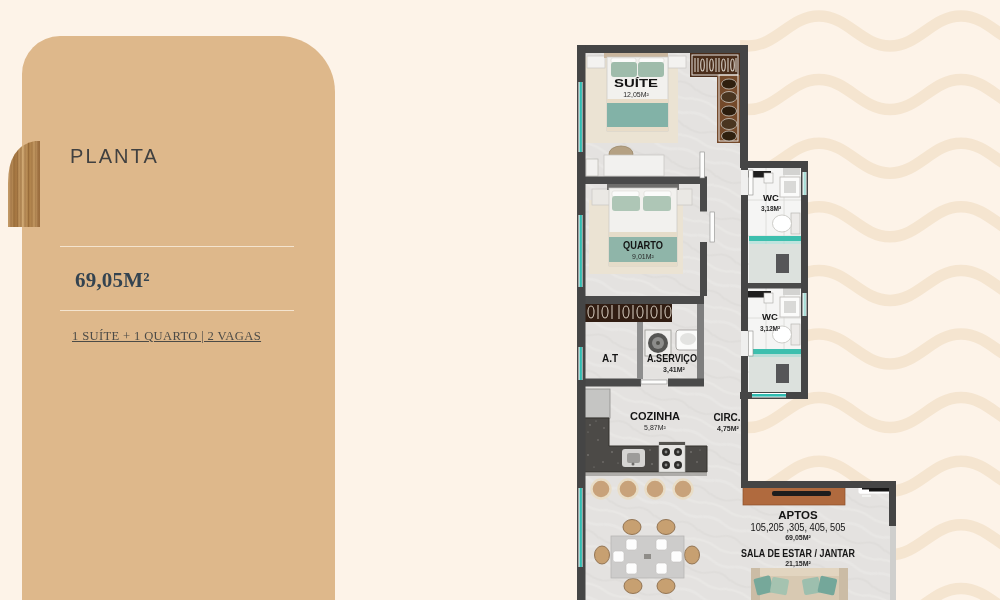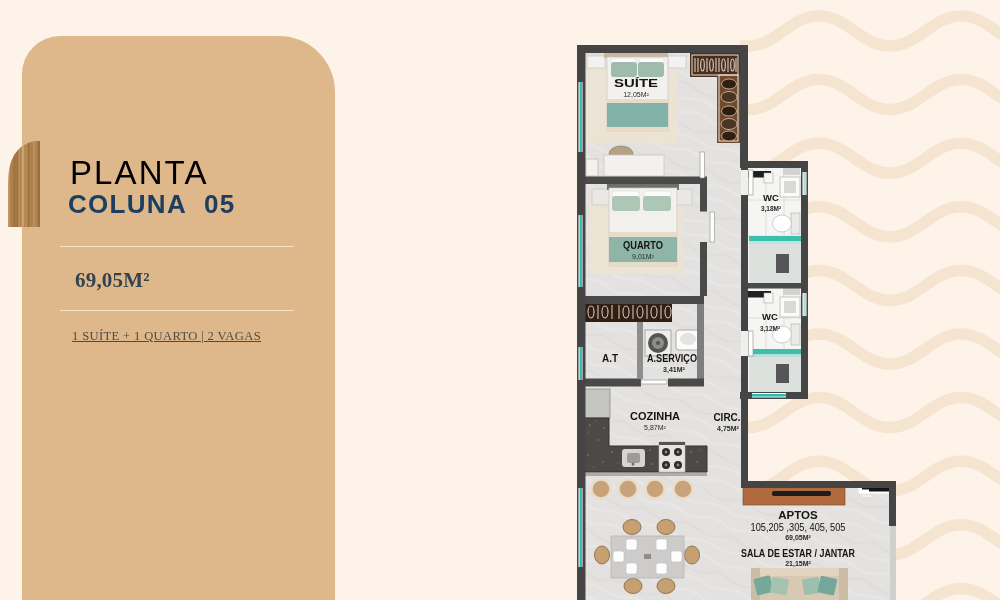--- a/index.html
+++ b/index.html
@@ -2,22 +2,22 @@
 <html><head>
 <meta charset="utf-8">
 <style>
   html,body{margin:0;padding:0;}
   body{width:1000px;height:600px;overflow:hidden;position:relative;
        background:#fdf3e8;font-family:"Liberation Sans",sans-serif;}
   #plansvg{position:absolute;left:0;top:0;z-index:0;}
   #card{position:absolute;left:22px;top:36px;width:313px;height:564px;
         background:#deb88b;border-radius:38px 56px 0 0;z-index:1;}
   #woodsvg{position:absolute;left:0px;top:138px;z-index:2;}
-  .t-planta{position:absolute;left:48px;top:118px;font-size:33px;letter-spacing:2.1px;
-        color:#000000;font-weight:500;}
+  .t-planta{position:absolute;left:48px;top:109px;font-size:20px;letter-spacing:2.1px;
+        color:#404040;font-weight:500;}
   .t-coluna{position:absolute;left:46px;top:153px;font-size:26px;letter-spacing:1.3px;
         color:#1d3e60;font-weight:700;}
   .div1{position:absolute;left:38px;top:210px;width:234px;height:1px;background:rgba(255,252,245,0.65);}
   .div2{position:absolute;left:38px;top:274px;width:234px;height:1px;background:rgba(255,252,245,0.65);}
   .t-area{position:absolute;left:53px;top:232px;font-family:"Liberation Serif",serif;
         font-size:21px;font-weight:700;letter-spacing:0.2px;color:#334350;}
   .t-desc{position:absolute;left:50px;top:293px;font-family:"Liberation Serif",serif;
         font-size:12.6px;letter-spacing:0.35px;color:#4c4b47;text-decoration:underline;}
 </style>
 </head>
@@ -397,21 +397,20 @@
     <rect x="748.5" y="331" width="4.5" height="25" fill="#fdfdfc" stroke="#8d8d8b" stroke-width="0.6"></rect>
 
     <rect x="641" y="380" width="26" height="4" fill="#fdfdfc" stroke="#8d8d8b" stroke-width="0.6"></rect>
   </g>
 </svg>
 
 <div id="card">
 
   <div class="t-planta">PLANTA</div>
 
-  <div class="t-coluna">COLUNA&nbsp;&nbsp;05</div>
 
   <div class="div1"></div>
 
   <div class="t-area">69,05M²</div>
 
   <div class="div2"></div>
 
   <div class="t-desc">1 SUÍTE + 1 QUARTO | 2 VAGAS</div>
 </div>
 

